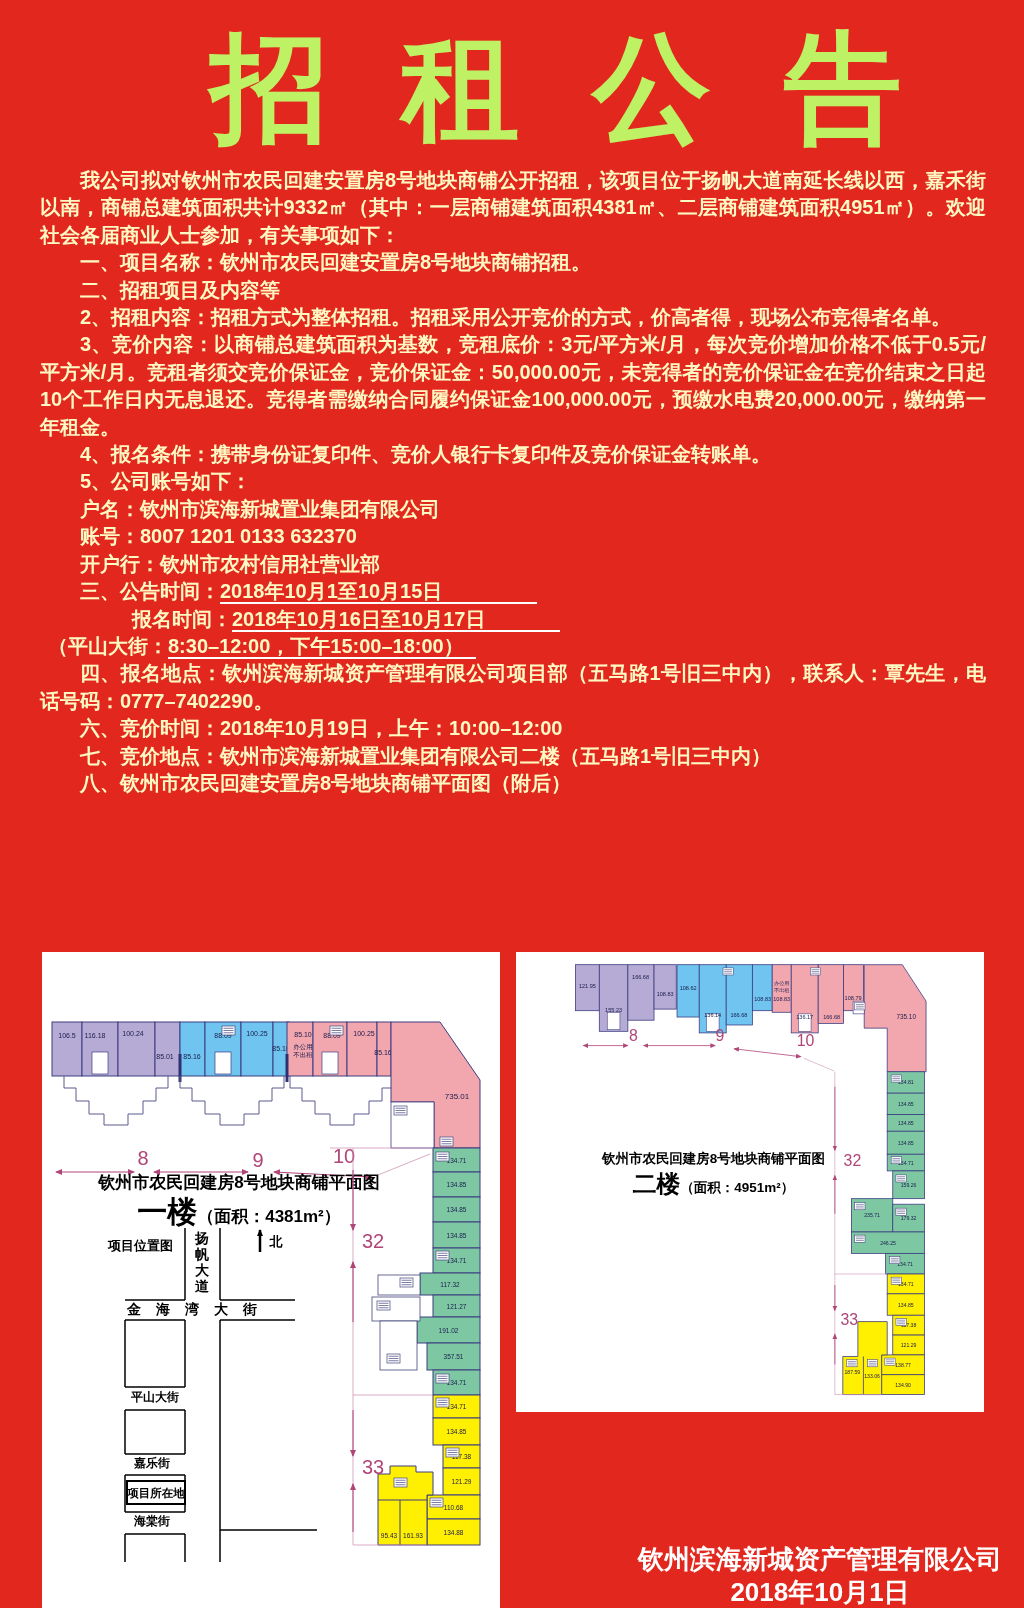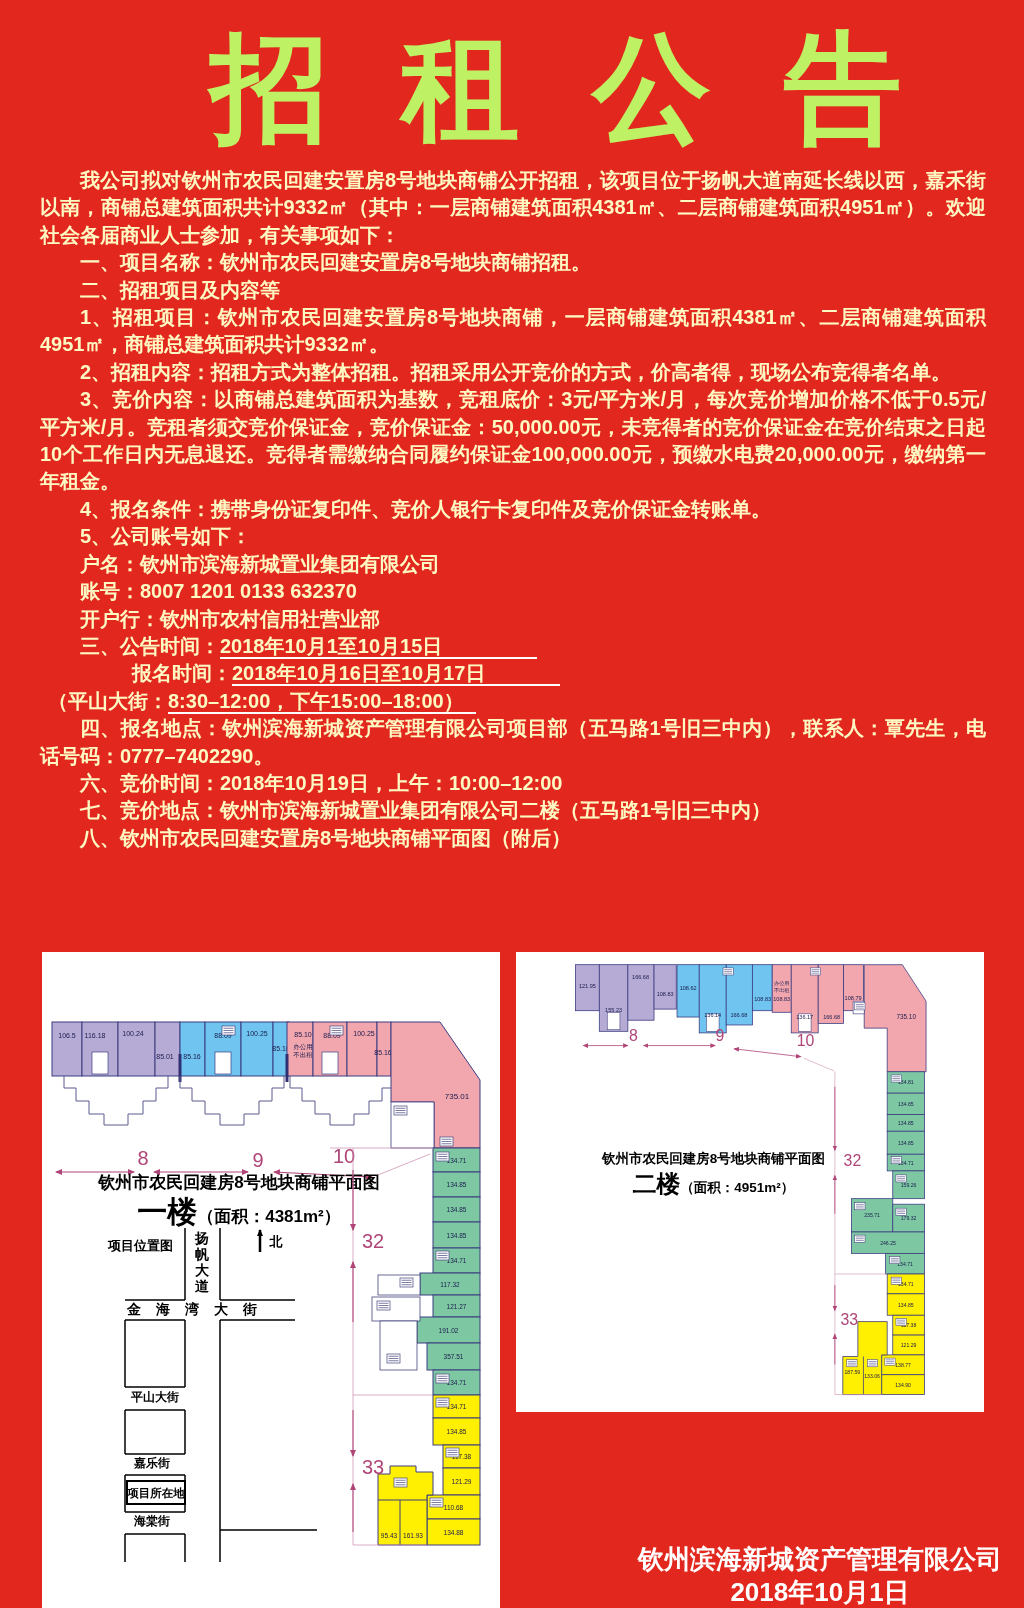--- a/index.html
+++ b/index.html
@@ -33,21 +33,20 @@
 </style>
 </head>
 <body>
 
 <div class="poster">
   <div class="main-title">招租公告</div>
   <div class="body-text">
       <p><span>我公司拟对钦州市农民回建安置房8号地块商铺公开招租，该项目位于扬帆大道南延长线以西，嘉禾街以南，商铺总建筑面积共计9332㎡（其中：一层商铺建筑面积4381㎡、二层商铺建筑面积4951㎡）。欢迎社会各届商业人士参加，有关事项如下：</span></p>
       <p><span>一、项目名称：钦州市农民回建安置房8号地块商铺招租。</span></p>
       <p><span>二、招租项目及内容等</span></p>
-      <p><span>1、招租项目：钦州市农民回建安置房8号地块商铺，一层商铺建筑面积4381㎡、二层商铺建筑面积4951㎡，商铺总建筑面积共计9332㎡。</span></p>
       <p><span>2、招租内容：招租方式为整体招租。招租采用公开竞价的方式，价高者得，现场公布竞得者名单。</span></p>
       <p><span>3、竞价内容：以商铺总建筑面积为基数，竞租底价：3元/平方米/月，每次竞价增加价格不低于0.5元/平方米/月。竞租者须交竞价保证金，竞价保证金：50,000.00元，未竞得者的竞价保证金在竞价结束之日起10个工作日内无息退还。竞得者需缴纳合同履约保证金100,000.00元，预缴水电费20,000.00元，缴纳第一年租金。</span></p>
       <p><span>4、报名条件：携带身份证复印件、竞价人银行卡复印件及竞价保证金转账单。</span></p>
       <p><span>5、公司账号如下：</span></p>
       <p><span>户名：钦州市滨海新城置业集团有限公司</span></p>
       <p><span>账号：8007 1201 0133 632370</span></p>
       <p><span>开户行：钦州市农村信用社营业部</span></p>
       <p><span>三、公告时间：</span><span class="u" style="padding-right: 95px;">2018年10月1至10月15日</span></p>
       <p class="p2"><span>报名时间：</span><span class="u" style="padding-right: 75px;">2018年10月16日至10月17日</span></p>
       <p class="p3"><span>（平山大街：</span><span class="u" style="padding-right: 12px;">8:30–12:00，下午15:00–18:00）</span></p>

